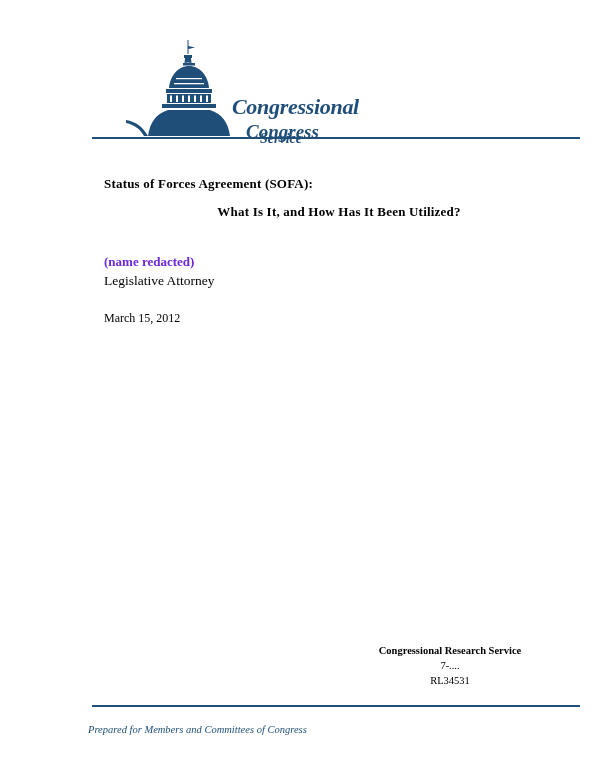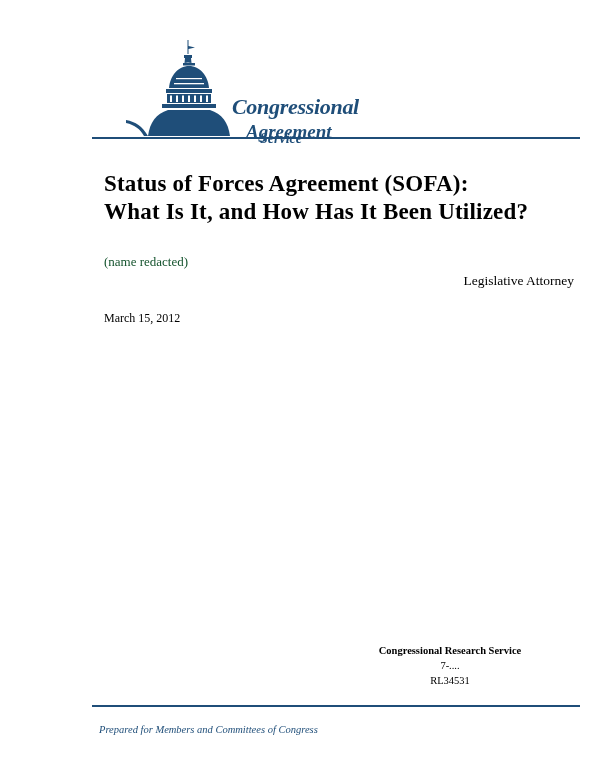--- a/index.html
+++ b/index.html
@@ -55,49 +55,49 @@
   
   .title-block {
     position: absolute;
     left: 68px;
     top: 170px;
     width: 470px;
   }
   .doc-title {
     font-family: "Liberation Serif", serif;
     font-weight: bold;
-    font-size: 23px;
+    font-size: 13px;
     line-height: 28px;
     letter-spacing: 0.2px;
     color: #000000;
     margin: 0;
   }
   .doc-title .line2 {
     display: block;
+    text-align: center;
   }
 
   .author-block {
     position: absolute;
     left: 68px;
     top: 252px;
     width: 470px;
   }
   .author-name {
     font-family: "Liberation Serif", serif;
-    font-weight: normal;
+    font-weight: bold;
     font-size: 13px;
     line-height: 19px;
-    color: #14532d;
+    color: #6d28d9;
   }
   .author-role {
     font-family: "Liberation Serif", serif;
     font-size: 13.5px;
     line-height: 20px;
     color: #000000;
-    text-align: right;
   }
   .doc-date {
     position: absolute;
     left: 68px;
     top: 311px;
     font-family: "Liberation Serif", serif;
     font-size: 12px;
     color: #000000;
   }
 
@@ -134,21 +134,21 @@
     font-family: "Liberation Serif", serif;
     font-weight: bold;
     font-size: 15.5px;
     color: #1F4E79;
     background: #ffffff;
     padding-right: 6px;
     line-height: 19px;
   }
   .crs-sub {
     position: absolute;
-    left: 63px;
+    left: 52px;
     top: 724px;
     font-family: "Liberation Serif", serif;
     font-style: italic;
     font-size: 10.5px;
     color: #1F4E79;
   }
 
   
   .wordmark {
     position: absolute;
@@ -200,21 +200,21 @@
           <path d="M70 68 h54 v4 h-54 z"></path>
 
           <path d="M57 99 C60 84 66 76 78 73 L116 73 C128 76 134 84 137 99 Z" opacity="0"></path>
           <path d="M56 100 C58 86 64 78 76 74 L118 74 C130 78 136 86 138 100 Z"></path>
 
           <path d="M56 100 C50 90 44 86 34 84 L34 87 C43 89 48 93 52 100 Z"></path>
         </g>
       </svg>
       <div class="wordmark">
         <div class="wm-1">Congressional</div>
-        <div class="wm-2">Agreement</div>
+        <div class="wm-2">Congress</div>
         <div class="wm-3">Service</div>
       </div>
     </div>
     <div class="masthead-rule"></div>
   </div>
 
   <div class="title-block">
     <div class="doc-title">
       <span class="line1">Status of Forces Agreement (SOFA):</span>
       <span class="line2">What Is It, and How Has It Been Utilized?</span>

